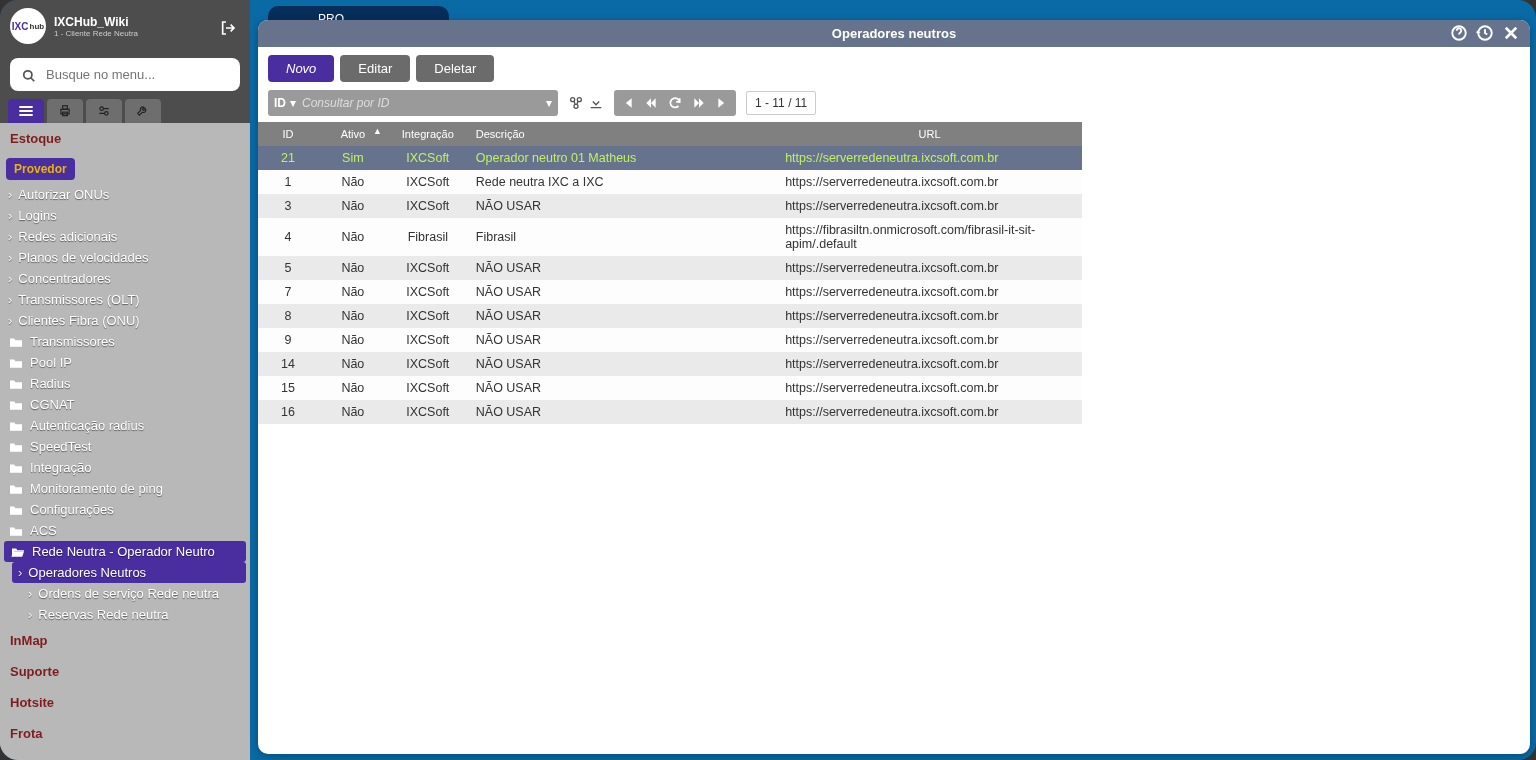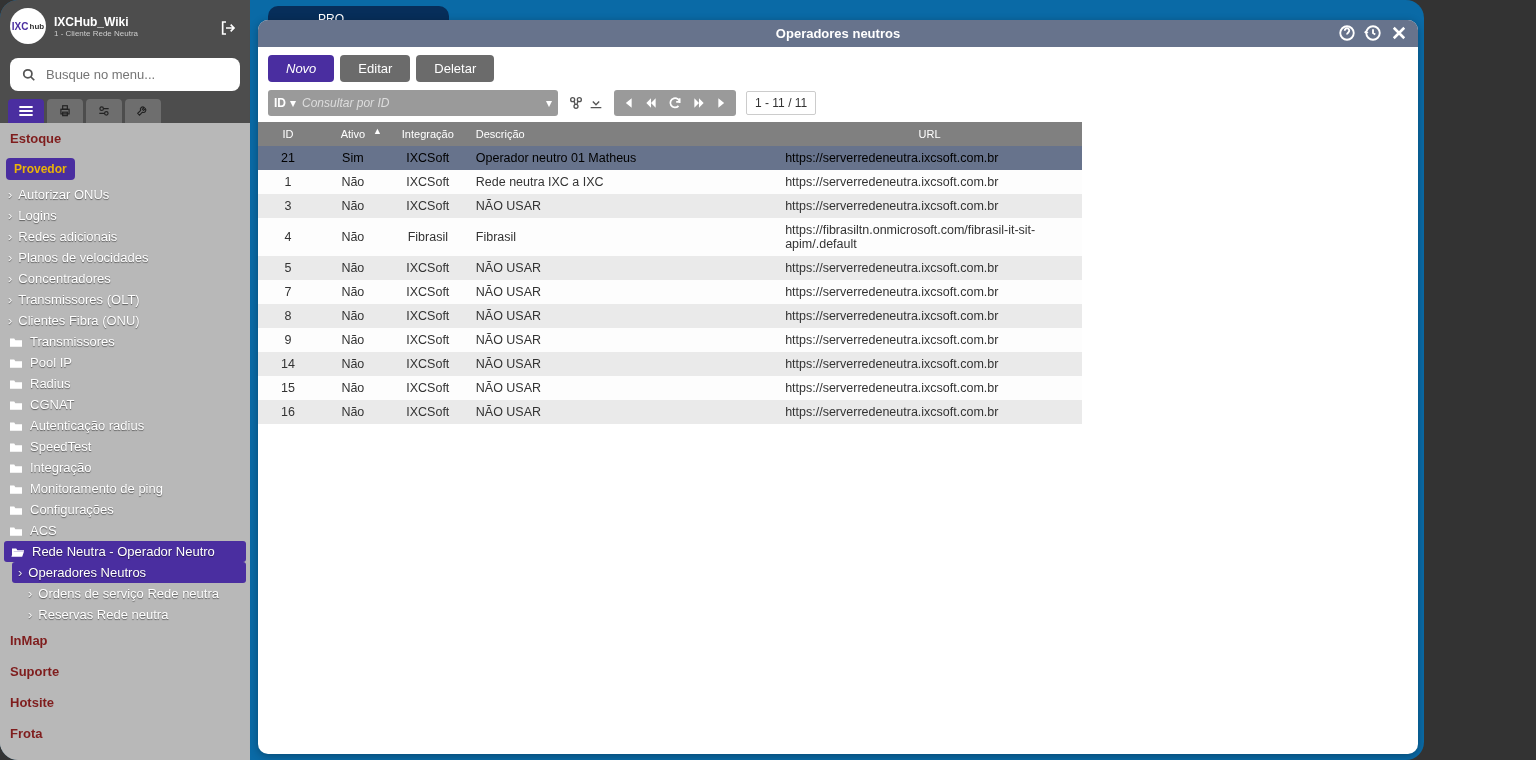--- a/index.html
+++ b/index.html
@@ -12,32 +12,32 @@
     --header-gray:#7b7b7b;
     --row-sel:#67738c;
     --row-alt:#f3f3f3;
     --row-alt2:#eaeaea;
     --text-light:#fff;
     --text-dark:#333;
   }
   *{box-sizing:border-box;font-family:Arial,Helvetica,sans-serif;}
   html,body{margin:0;padding:0;height:100%;width:100%;}
   body{background:#333;overflow:hidden;}
-  .app{width:1424px;height:760px;position:relative;background:var(--bg-app);border-radius:18px;overflow:hidden;}
+  .app{width:1536px;height:760px;position:relative;background:var(--bg-app);border-radius:18px;overflow:hidden;}
 
   
   .sidebar{position:absolute;left:0;top:0;width:250px;height:100%;background:var(--bg-sidebar);color:#fff;display:flex;flex-direction:column;border-radius:16px 0 0 16px;overflow:hidden;}
   .sb-top{display:flex;align-items:center;padding:8px 10px;gap:8px;}
   .sb-logo{width:36px;height:36px;border-radius:50%;background:#fff;display:flex;align-items:center;justify-content:center;font-size:7px;font-weight:bold;color:var(--purple);position:relative;}
   .sb-logo::before{content:"IXC";font-size:10px;font-weight:bold;}
   .sb-logo::after{content:"hub";font-size:8px;color:#333;margin-left:1px;}
   .sb-title{font-size:12px;font-weight:bold;}
   .sb-sub{font-size:8px;color:#ccc;}
   .sb-exit{position:absolute;right:14px;top:20px;cursor:pointer;}
-  .sb-search{margin:6px 10px;display:flex;align-items:center;background:#fff;border-radius:8px;padding:8px 12px;gap:8px;}
+  .sb-search{margin:6px 10px;display:flex;align-items:flex-end;background:#fff;border-radius:8px;padding:8px 12px;gap:8px;}
   .sb-search input{border:0;outline:0;font-size:13px;flex:1;color:#555;}
 
   .sb-tools{display:flex;gap:3px;padding:2px 8px 0 8px;}
   .sb-tool{width:36px;height:24px;background:#6e6e6e;border-radius:4px 4px 0 0;display:flex;align-items:center;justify-content:center;cursor:pointer;}
   .sb-tool.active{background:var(--purple);}
 
   .sb-panel{background:var(--bg-sidebar2);flex:1;overflow:auto;position:relative;}
   .sb-panel::-webkit-scrollbar{width:6px;}
   .sb-panel::-webkit-scrollbar-thumb{background:#999;border-radius:3px;}
 
@@ -82,21 +82,21 @@
   table{border-collapse:collapse;width:824px;font-size:12.5px;}
   thead th{background:#808080;color:#fff;font-weight:normal;font-size:11px;padding:6px 8px;text-align:left;position:relative;}
   thead th .sort{font-size:9px;position:absolute;right:6px;top:4px;}
   thead th.c1{width:60px;text-align:center;}
   thead th.c2{width:70px;text-align:center;}
   thead th.c3{width:80px;text-align:center;}
   thead th.c4{width:310px;}
   thead th.c5{width:305px;text-align:center;}
   tbody td{padding:5px 8px;color:#333;}
   tbody td.c1,tbody td.c2,tbody td.c3{text-align:center;}
-  tbody tr.sel td{background:var(--row-sel);color:#000000;}
+  tbody tr.sel td{background:var(--row-sel);color:#bef264;}
   tbody tr.even td{background:#fdfdfd;}
   tbody tr.odd td{background:var(--row-alt2);}
   tbody td.c2{background:rgba(0,0,0,.04);}
   tbody tr.sel td.c2{background:var(--row-sel);}
 
   
   svg{display:block;}
 </style>
 </head>
 <body>

